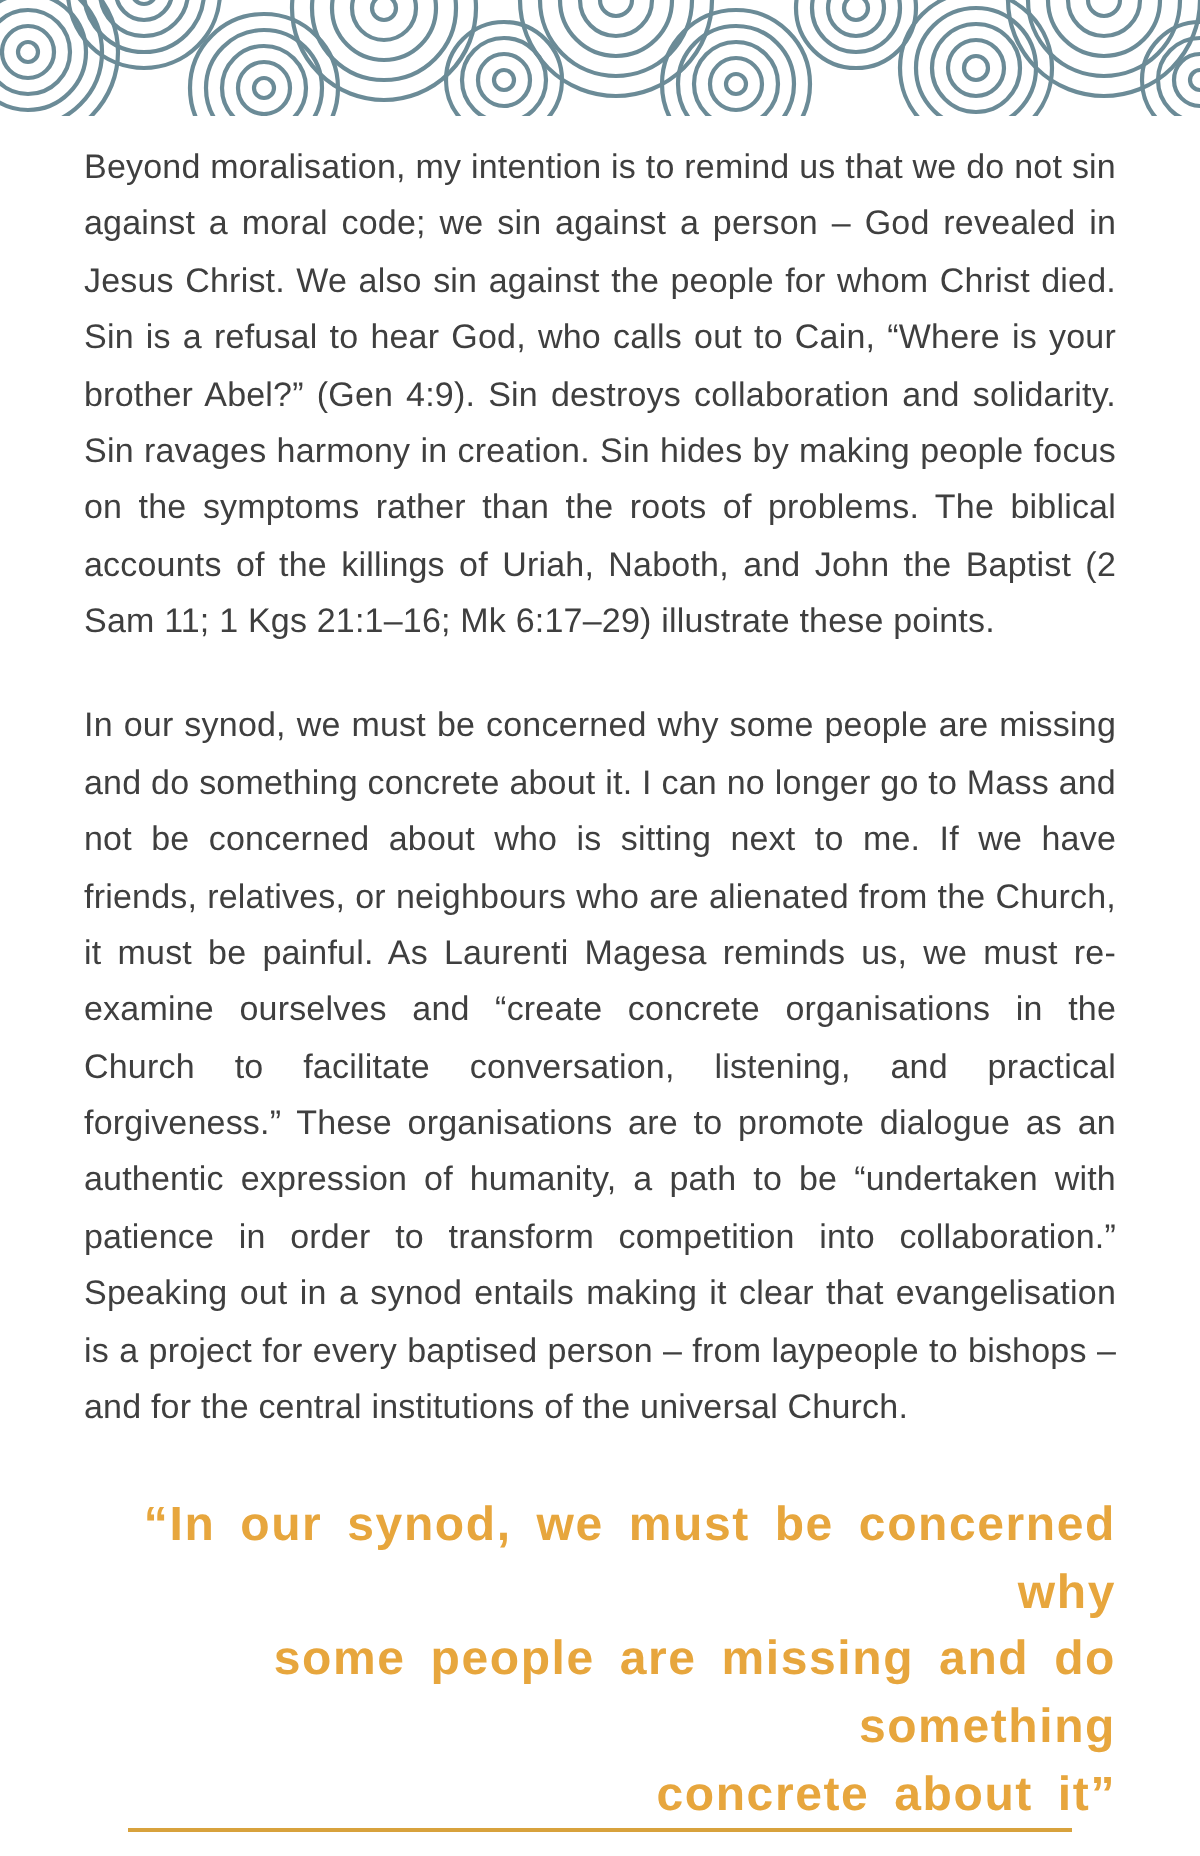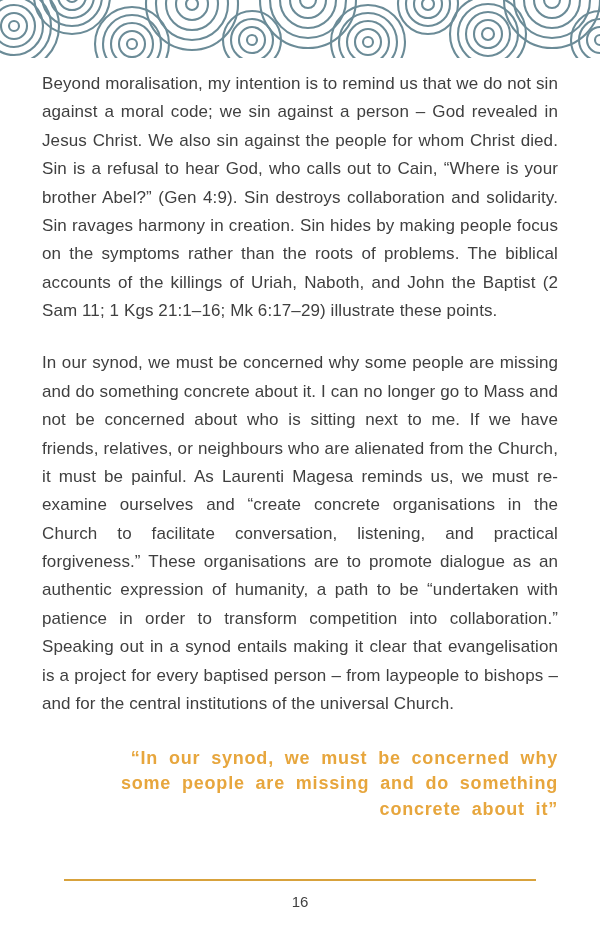--- a/index.html
+++ b/index.html
@@ -30,21 +30,21 @@
     font-size: 17px;
     line-height: 1.67;
     text-align: justify;
     letter-spacing: 0.1px;
   }
   .pull-quote {
     margin-top: 28px;
     text-align: right;
     color: #e7a63d;
     font-weight: bold;
-    font-size: 18px;
+    font-size: 24px;
     line-height: 1.4;
     letter-spacing: 0.8px;
     word-spacing: 5px;
     white-space: pre-line;
   }
   .footer {
     flex: 0 0 auto;
     margin-top: auto;
     padding-bottom: 18px;
   }

